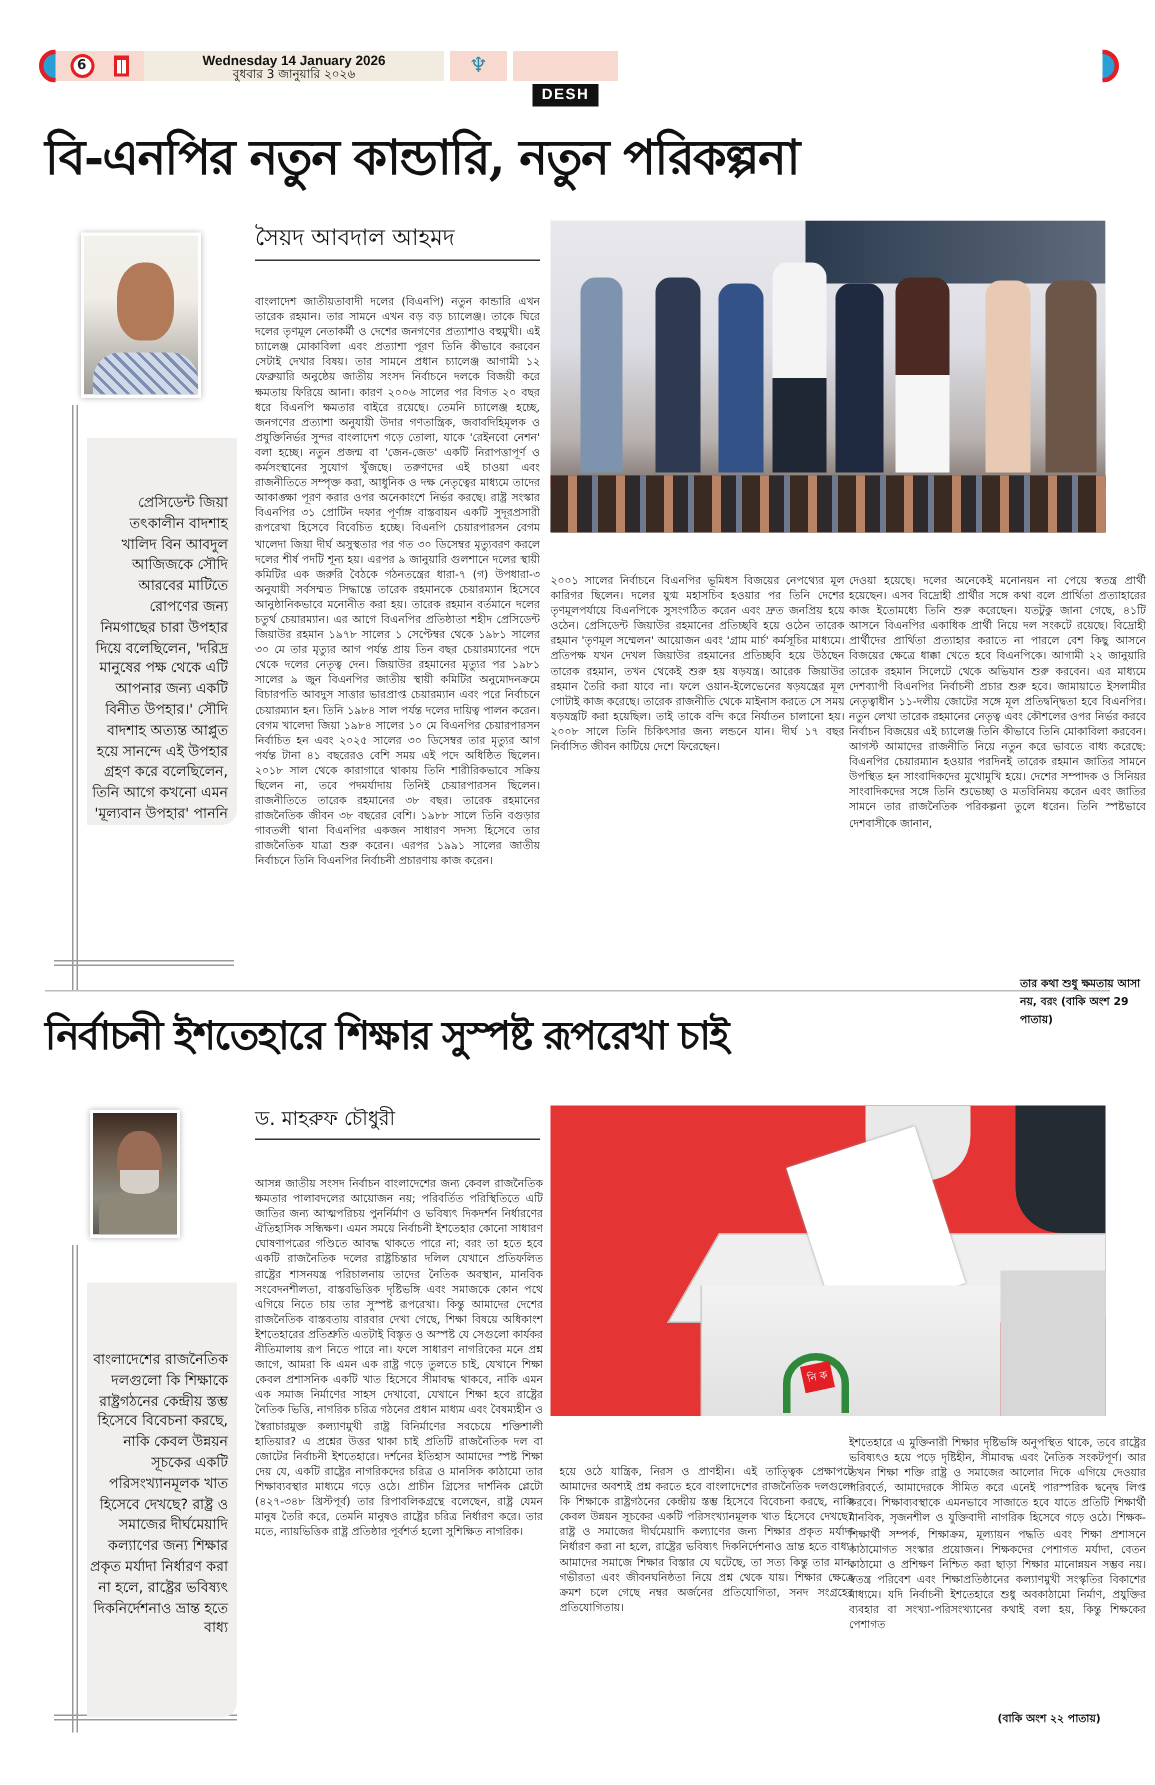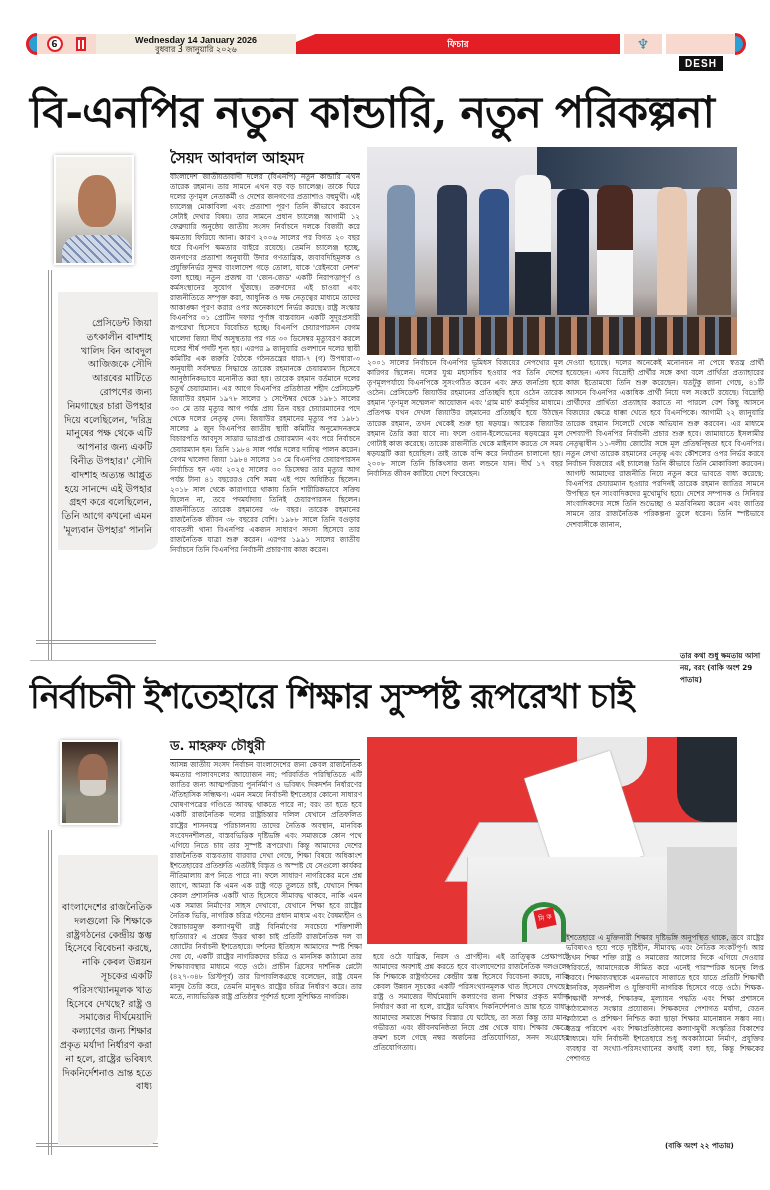--- a/index.html
+++ b/index.html
@@ -16,48 +16,48 @@
   .date-box { width: 200px; background: #f1ecdf; display: flex; flex-direction: column; justify-content: flex-end; align-items: center; line-height: 1; }
   .date-en { font-family: "Liberation Sans", sans-serif; font-weight: bold; font-size: 9px; }
   .date-bn { font-size: 8px; margin-top: 1px; }
   .section-box { flex: 1; background: #e31e24; color: #fff; font-weight: bold; font-size: 9px; display: flex; align-items: center; justify-content: center; clip-path: polygon(6% 0, 100% 0, 100% 100%, 0 100%, 0 40%); }
   .statue-box { width: 38px; background: #f8d9d0; display: flex; align-items: center; justify-content: center; margin-left: 4px; font-size: 14px; color: #2a8ba8; }
   .logo-box { width: 70px; background: #f8d9d0; margin-left: 4px; display: flex; align-items: center; justify-content: center; }
   .logo-inner { background: #111; color: #fff; font-family: "Liberation Sans", sans-serif; font-weight: bold; font-size: 10px; padding: 2px 6px; letter-spacing: 1px; margin-top: 39px; }
 
   
   .headline { position: absolute; left: 30px; width: 710px; font-family: "DejaVu Serif", serif; font-weight: bold; color: #111; white-space: nowrap; letter-spacing: -1px; }
-  .h1 { top: 80px; font-size: 43px; }
-  .h2 { top: 670px; font-size: 34px; }
+  .h1 { top: 80px; font-size: 32px; }
+  .h2 { top: 670px; font-size: 26px; }
 
   
   .photo { position: absolute; border: 2px solid #fff; box-shadow: 0 0 4px rgba(0,0,0,0.3); overflow: hidden; }
   .photo1 { left: 54px; top: 155px; width: 80px; height: 110px; background: linear-gradient(180deg, #f3f1ec 0%, #f0ede6 40%, #a09c97 100%); }
   .photo2 { left: 60px; top: 740px; width: 60px; height: 85px; background: linear-gradient(180deg, #3a2a22 0%, #6e5a4a 30%, #8b8b7e 70%, #5c5a52 100%); }
   .face { position: absolute; border-radius: 45% 45% 40% 40%; }
   .photo1 .face { left: 22px; top: 18px; width: 38px; height: 52px; background: #b37a5a; }
   .photo1 .shirt { position: absolute; left: 6px; bottom: 0; width: 70px; height: 28px; background: repeating-linear-gradient(45deg, #cfd8e6 0 4px, #7e8fb3 4px 6px); border-radius: 18px 18px 0 0; }
   .photo2 .face { left: 16px; top: 12px; width: 30px; height: 42px; background: #9a6b55; }
   .photo2 .beard { position: absolute; left: 18px; top: 38px; width: 26px; height: 16px; background: #d4d0c8; border-radius: 0 0 40% 40%; }
   .photo2 .suit { position: absolute; left: 4px; bottom: 0; width: 54px; height: 28px; background: #8d8878; border-radius: 12px 12px 0 0; }
 
   
   .rule-v { position: absolute; width: 1px; background: #999; }
   .rule-h { position: absolute; height: 1px; background: #999; }
   .quote { position: absolute; background: #f0efee; border-radius: 0 0 10px 0; text-align: right; font-size: 9.4px; line-height: 13.8px; padding: 4px 6px 6px 2px; color: #111; }
-  .q1 { left: 58px; top: 292px; width: 100px; height: 258px; padding-top: 24px; }
+  .q1 { left: 58px; top: 292px; width: 100px; height: 258px; padding-top: 37px; }
   .q2 { left: 58px; top: 855px; width: 100px; height: 290px; padding-top: 45px; }
 
   
-  .byline { position: absolute; font-size: 15px; font-weight: bold; border-bottom: 1.5px solid #333; padding-bottom: 2px; }
+  .byline { position: absolute; font-size: 15px; font-weight: normal; border-bottom: 1.5px solid #333; padding-bottom: 2px; }
   .by1 { left: 170px; top: 146px; width: 190px; }
   .by2 { left: 170px; top: 736px; width: 190px; font-size: 13px; }
 
   
-  .col { position: absolute; font-size: 7.2px; line-height: 10.1px; text-align: justify; color: #1a1a1a; overflow: hidden; }
+  .col { position: absolute; font-size: 7.2px; line-height: 10.1px; text-align: justify; color: #1a1a1a; overflow: hidden; margin-top: 24px; }
   .c1 { left: 170px; top: 172px; width: 190px; height: 488px; }
   .c2 { left: 367px; top: 358px; width: 196px; height: 300px; }
   .c3 { left: 566px; top: 358px; width: 198px; height: 300px; }
   .c4 { left: 170px; top: 760px; width: 192px; height: 390px; }
   .c5 { left: 373px; top: 952px; width: 196px; height: 195px; }
   .c6 { left: 566px; top: 933px; width: 198px; height: 160px; }
   .cont { position: absolute; font-size: 7.2px; font-weight: bold; }
   .cont1 { left: 680px; top: 650px; }
   .cont2 { left: 665px; top: 1140px; }
 
@@ -86,21 +86,20 @@
 <div class="masthead">
   <span class="cap-left"></span>
   <div class="pg-box">
     <span class="pg-num">6</span>
     <span class="pg-flag"></span>
   </div>
   <div class="date-box">
     <span class="date-en">Wednesday 14 January 2026</span>
     <span class="date-bn">বুধবার 3 জানুয়ারি ২০২৬</span>
   </div>
-  <div class="section-box">ফিচার</div>
   <div class="statue-box">♆</div>
   <div class="logo-box">
     <span class="logo-inner">DESH</span>
   </div>
   <span class="cap-right"></span>
 </div>
 
 <h1 class="headline h1">বি-এনপির নতুন কান্ডারি, নতুন পরিকল্পনা</h1>
 
 <div class="photo photo1">

